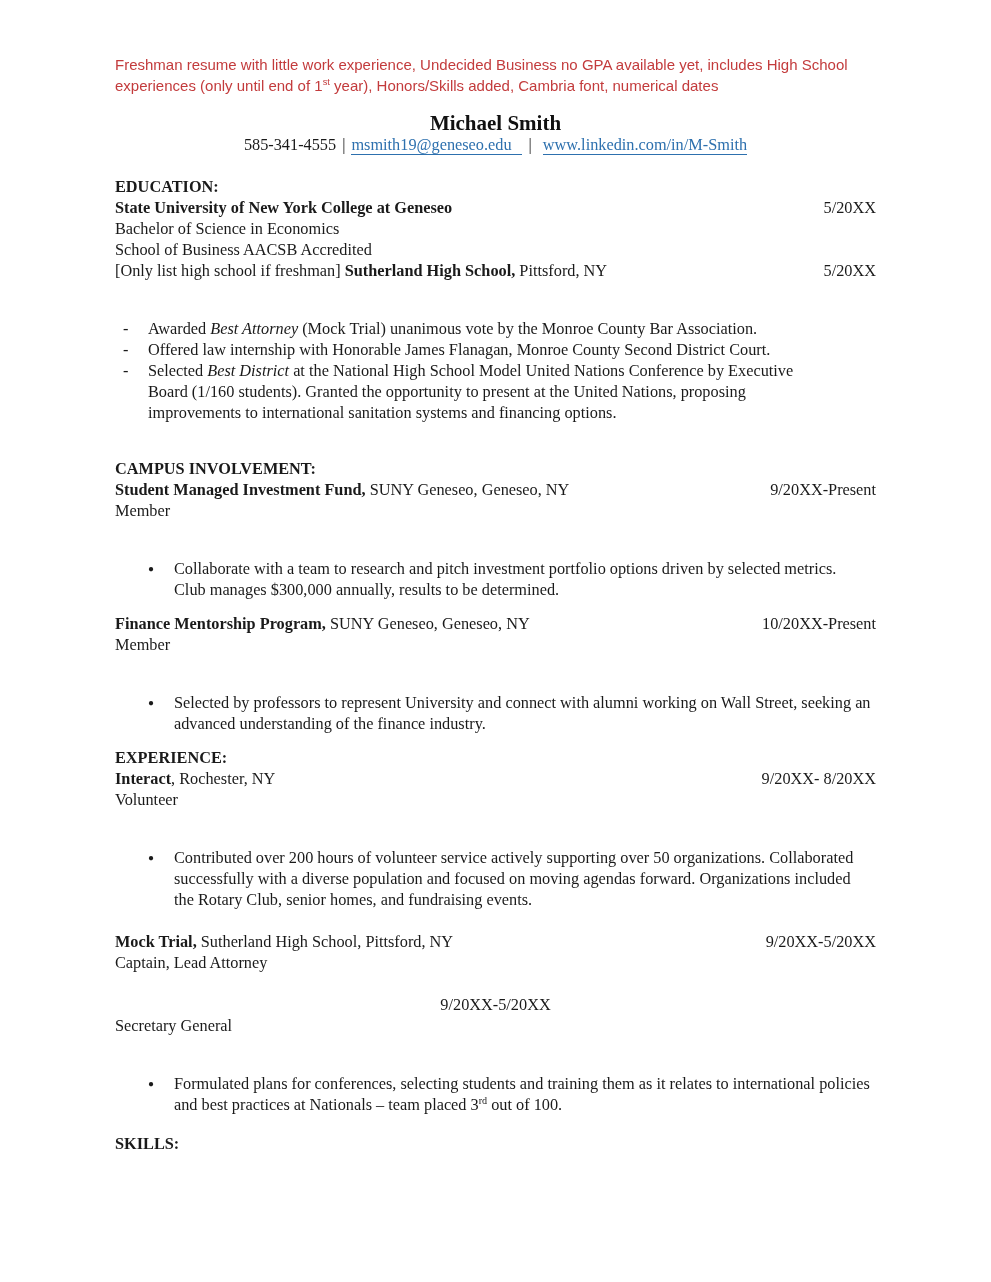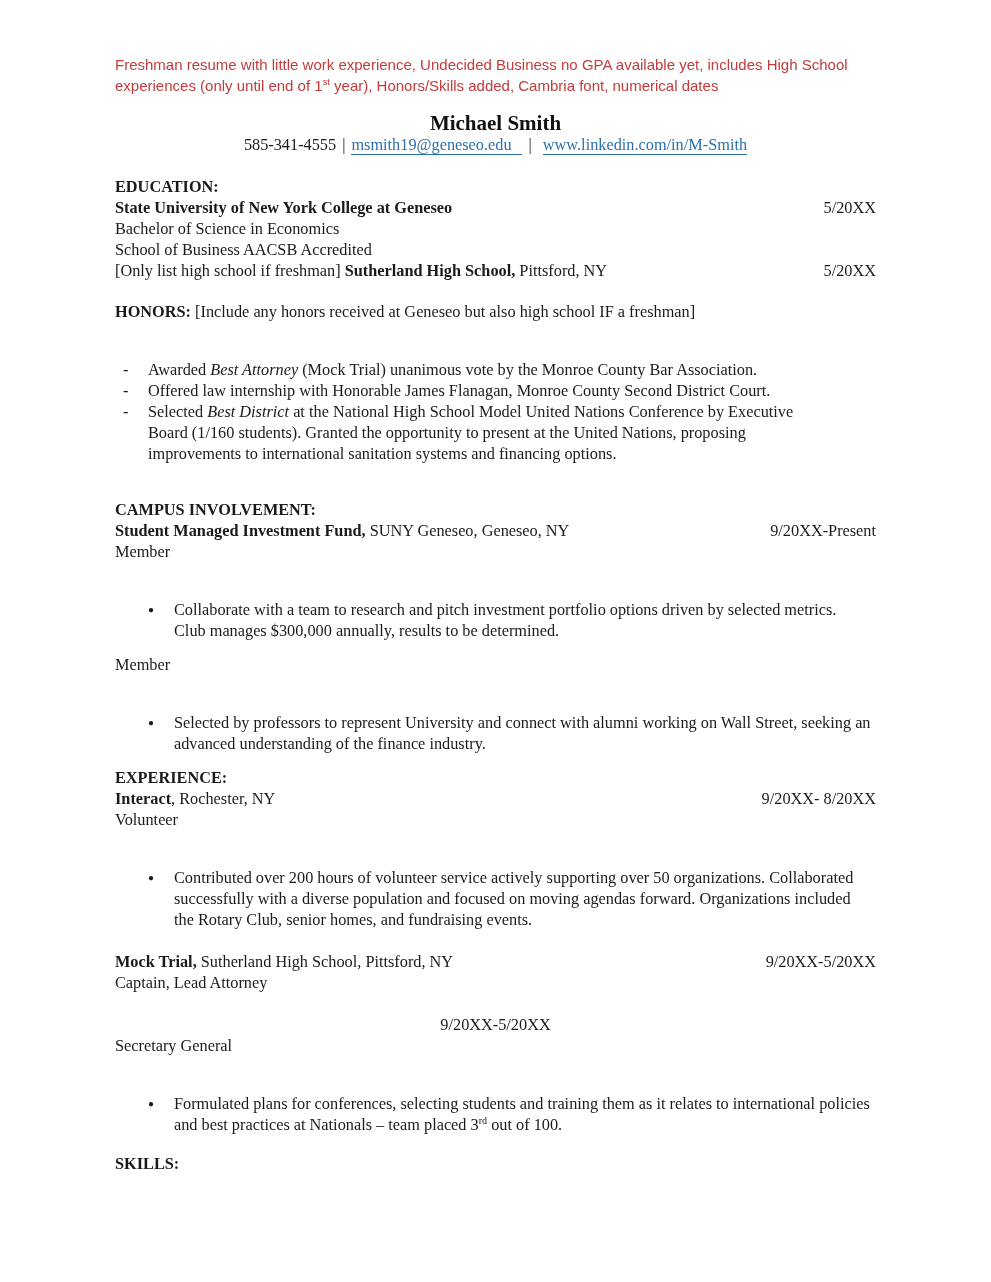--- a/index.html
+++ b/index.html
@@ -86,21 +86,20 @@
     </div>
     <div>Bachelor of Science in Economics</div>
     <div>School of Business AACSB Accredited</div>
     <div class="row">
       <span class="left"><span>[Only list high school if freshman] </span><b>Sutherland High School,</b><span> Pittsford, NY</span></span>
       <span class="date">5/20XX</span>
     </div>
   </section>
 
   <section class="sec-honors">
-    <div><b class="h">HONORS:</b><span> [Include any honors received at Geneseo but also high school IF a freshman]</span></div>
     <ul class="dash-list">
       <li><span>Awarded </span><i>Best Attorney</i><span> (Mock Trial) unanimous vote by the Monroe County Bar Association.</span></li>
       <li><span>Offered law internship with Honorable James Flanagan, Monroe County Second District Court.</span><i></i><span></span></li>
       <li><span>Selected </span><i>Best District</i><span> at the National High School Model United Nations Conference by Executive Board (1/160 students). Granted the opportunity to present at the United Nations, proposing improvements to international sanitation systems and financing options.</span></li>
     </ul>
   </section>
 
   <section class="sec-campus">
     <div class="h">CAMPUS INVOLVEMENT:</div>
 
@@ -109,20 +108,24 @@
         <span class="left"><b>Student Managed Investment Fund,</b><span> SUNY Geneseo, Geneseo, NY</span></span>
         <span class="date">9/20XX-Present</span>
       </div>
       <div>Member</div>
       <ul class="dot-list">
         <li>Collaborate with a team to research and pitch investment portfolio options driven by selected metrics. Club manages $300,000 annually, results to be determined.</li>
       </ul>
     </div>
 
     <div class="entry">
+      <div class="row">
+        <span class="left"><b>Finance Mentorship Program,</b><span> SUNY Geneseo, Geneseo, NY</span></span>
+        <span class="date">10/20XX-Present</span>
+      </div>
       <div>Member</div>
       <ul class="dot-list">
         <li>Selected by professors to represent University and connect with alumni working on Wall Street, seeking an advanced understanding of the finance industry.</li>
       </ul>
     </div>
   </section>
 
   <section class="sec-experience">
     <div class="h">EXPERIENCE:</div>
 

